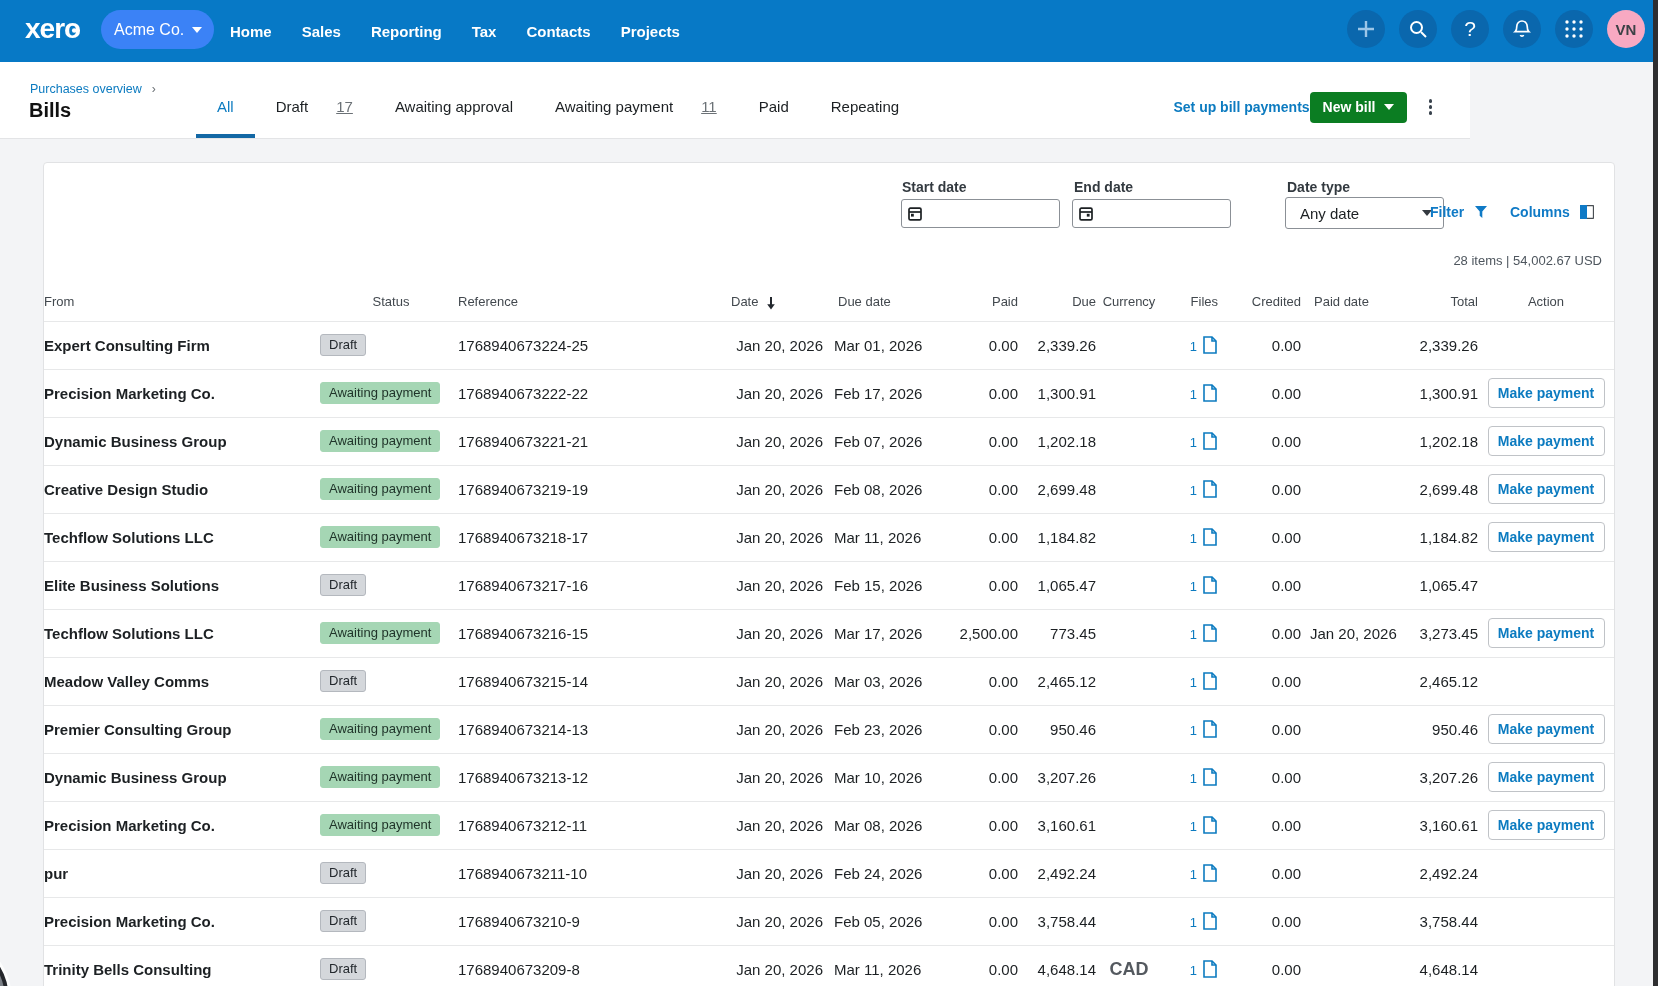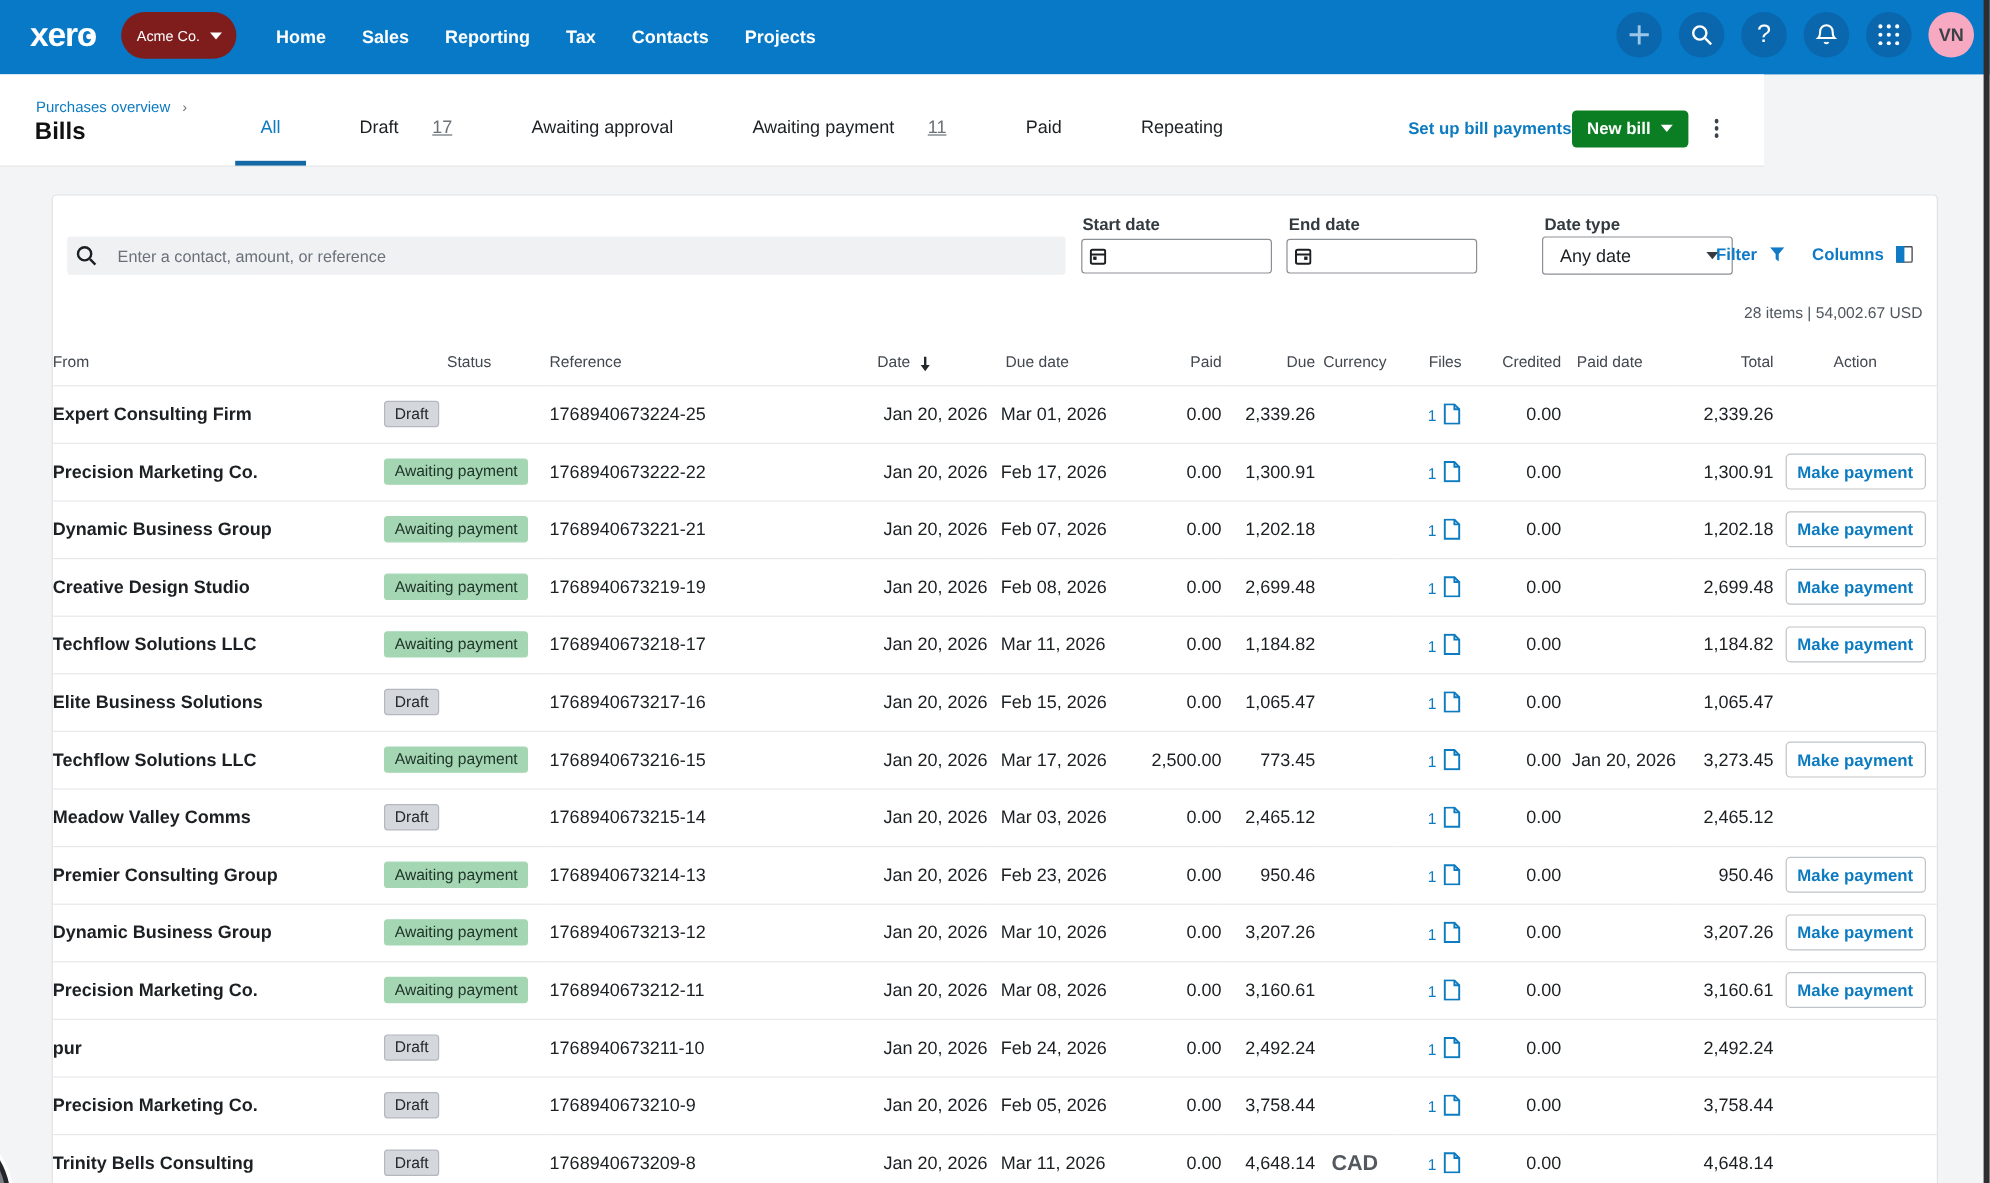--- a/index.html
+++ b/index.html
@@ -1,35 +1,35 @@
 <!DOCTYPE html>
 <html><head>
 <meta charset="utf-8">
 <style>
 * { margin:0; padding:0; box-sizing:border-box; }
 html,body { width:1658px; height:986px; overflow:hidden; font-family:"Liberation Sans", sans-serif; background:#f3f4f6; }
 
 
 .navbar { position:absolute; left:0; top:0; width:1658px; height:62px; background:#0779c6; }
 .logo { position:absolute; left:25px; top:11px; }
-.orgpill { position:absolute; left:101px; top:10px; height:39px; background:#7f1d1d; border-radius:20px; display:flex; align-items:center; padding:0 12px 0 13px; color:#fff; font-size:12px;justify-content:flex-end; }
+.orgpill { position:absolute; left:101px; top:10px; height:39px; background:#3b82f6; border-radius:20px; display:flex; align-items:center; padding:0 12px 0 13px; color:#fff; font-size:16px;justify-content:flex-end; }
 .orgpill .caret { margin-left:8px; width:0; height:0; border-left:5.5px solid transparent; border-right:5.5px solid transparent; border-top:6px solid #fff; }
 .navitems { position:absolute; left:215px; top:0; height:62px; display:flex; }
 .navitems a { color:#fff; font-size:15px; font-weight:bold; text-decoration:none; padding:0 15px; display:flex; align-items:center; height:62px; position:relative; }
 .navitems a.active::after { content:""; position:absolute; left:5px; right:5px; bottom:0; height:4px; background:#dde1e4; }
 .navicons { position:absolute; right:0; top:-2px; height:62px; display:flex; align-items:center; }
 .icbtn { width:38px; height:38px; border-radius:50%; background:#0a67ad; margin-right:14px; display:flex; align-items:center; justify-content:center; color:#cfe4f3; }
 .avatar { width:38px; height:38px; border-radius:50%; background:#f8a9c2; color:#3c4146; font-weight:bold; font-size:15px; display:flex; align-items:center; justify-content:center; margin-right:13px; }
 
 
 .pagehead { position:absolute; left:0; top:62px; width:1470px; height:77px; background:#fff; border-bottom:1px solid #e3e4e6; }
 .crumb { position:absolute; left:30px; top:20px; font-size:12.5px; color:#0c7bc0; }
 .crumb .chev { color:#6b7176; font-size:12px; margin-left:10px; }
 .h1 { position:absolute; left:29px; top:37px; font-size:20px; font-weight:bold; color:#111; }
-.tabs { position:absolute; left:196px; top:0; height:76px; display:flex;gap:24px; }
+.tabs { position:absolute; left:196px; top:0; height:76px; display:flex; }
 .tab { position:relative; height:76px; display:flex; align-items:center; padding:13px 21px 0; font-size:15px; color:#1c2023; }
 .tab .cnt { color:#6b7176; margin-left:28px;text-decoration:underline; }
 .tab.active { color:#0c7bc0; }
 .tab.active::after { content:""; position:absolute; left:0; right:0; bottom:0; height:4px; background:#1368a5; }
 .headactions { position:absolute; right:38px; top:22px; height:46px; display:flex; align-items:center; }
 .linkbtn { color:#0c7bc0; font-size:14px; font-weight:bold; margin-right:0; }
 .newbill { background:#0b7d22; color:#fff; font-size:14px; font-weight:bold; border:none; border-radius:4px; height:31px; padding:0 13px; display:flex; align-items:center; }
 .newbill .caret { margin-left:8px; width:0; height:0; border-left:5.5px solid transparent; border-right:5.5px solid transparent; border-top:6.5px solid #fff; }
 .kebab { margin-left:22px; display:flex; flex-direction:column; }
 .kebab i { width:3.5px; height:3.5px; border-radius:50%; background:#39434d; margin:1.3px 0; }
@@ -142,27 +142,20 @@
     <div class="kebab">
         <i></i>
         <i></i>
         <i></i>
       </div>
   </div>
 </div>
 
 <div class="card">
   <div class="searchrow">
-    <div class="searchbox">
-      <svg class="mag" width="18" height="18" viewBox="0 0 18 18">
-          <circle cx="7.5" cy="7.5" r="5.5" fill="none" stroke="#1c2023" stroke-width="2"></circle>
-          <path d="M12 12l4.5 4.5" stroke="#1c2023" stroke-width="2"></path>
-        </svg>
-      Enter a contact, amount, or reference
-    </div>
     <div class="dateinput" style="left:845px;">
         <span class="flabel" style="left:0;">Start date</span>
       <svg width="14" height="15" viewBox="0 0 14 15" style="margin-left:6px;">
           <rect x="1" y="2.2" width="12" height="11.6" rx="1.4" fill="none" stroke="#1c2023" stroke-width="1.7"></rect>
           <path d="M1 6h12" stroke="#1c2023" stroke-width="1.7"></path>
           <rect x="3" y="7.8" width="2.8" height="2.8" fill="#1c2023"></rect>
         </svg>
     </div>
     <div class="dateinput" style="left:1016px;">
         <span class="flabel" style="left:1px;">End date</span>

